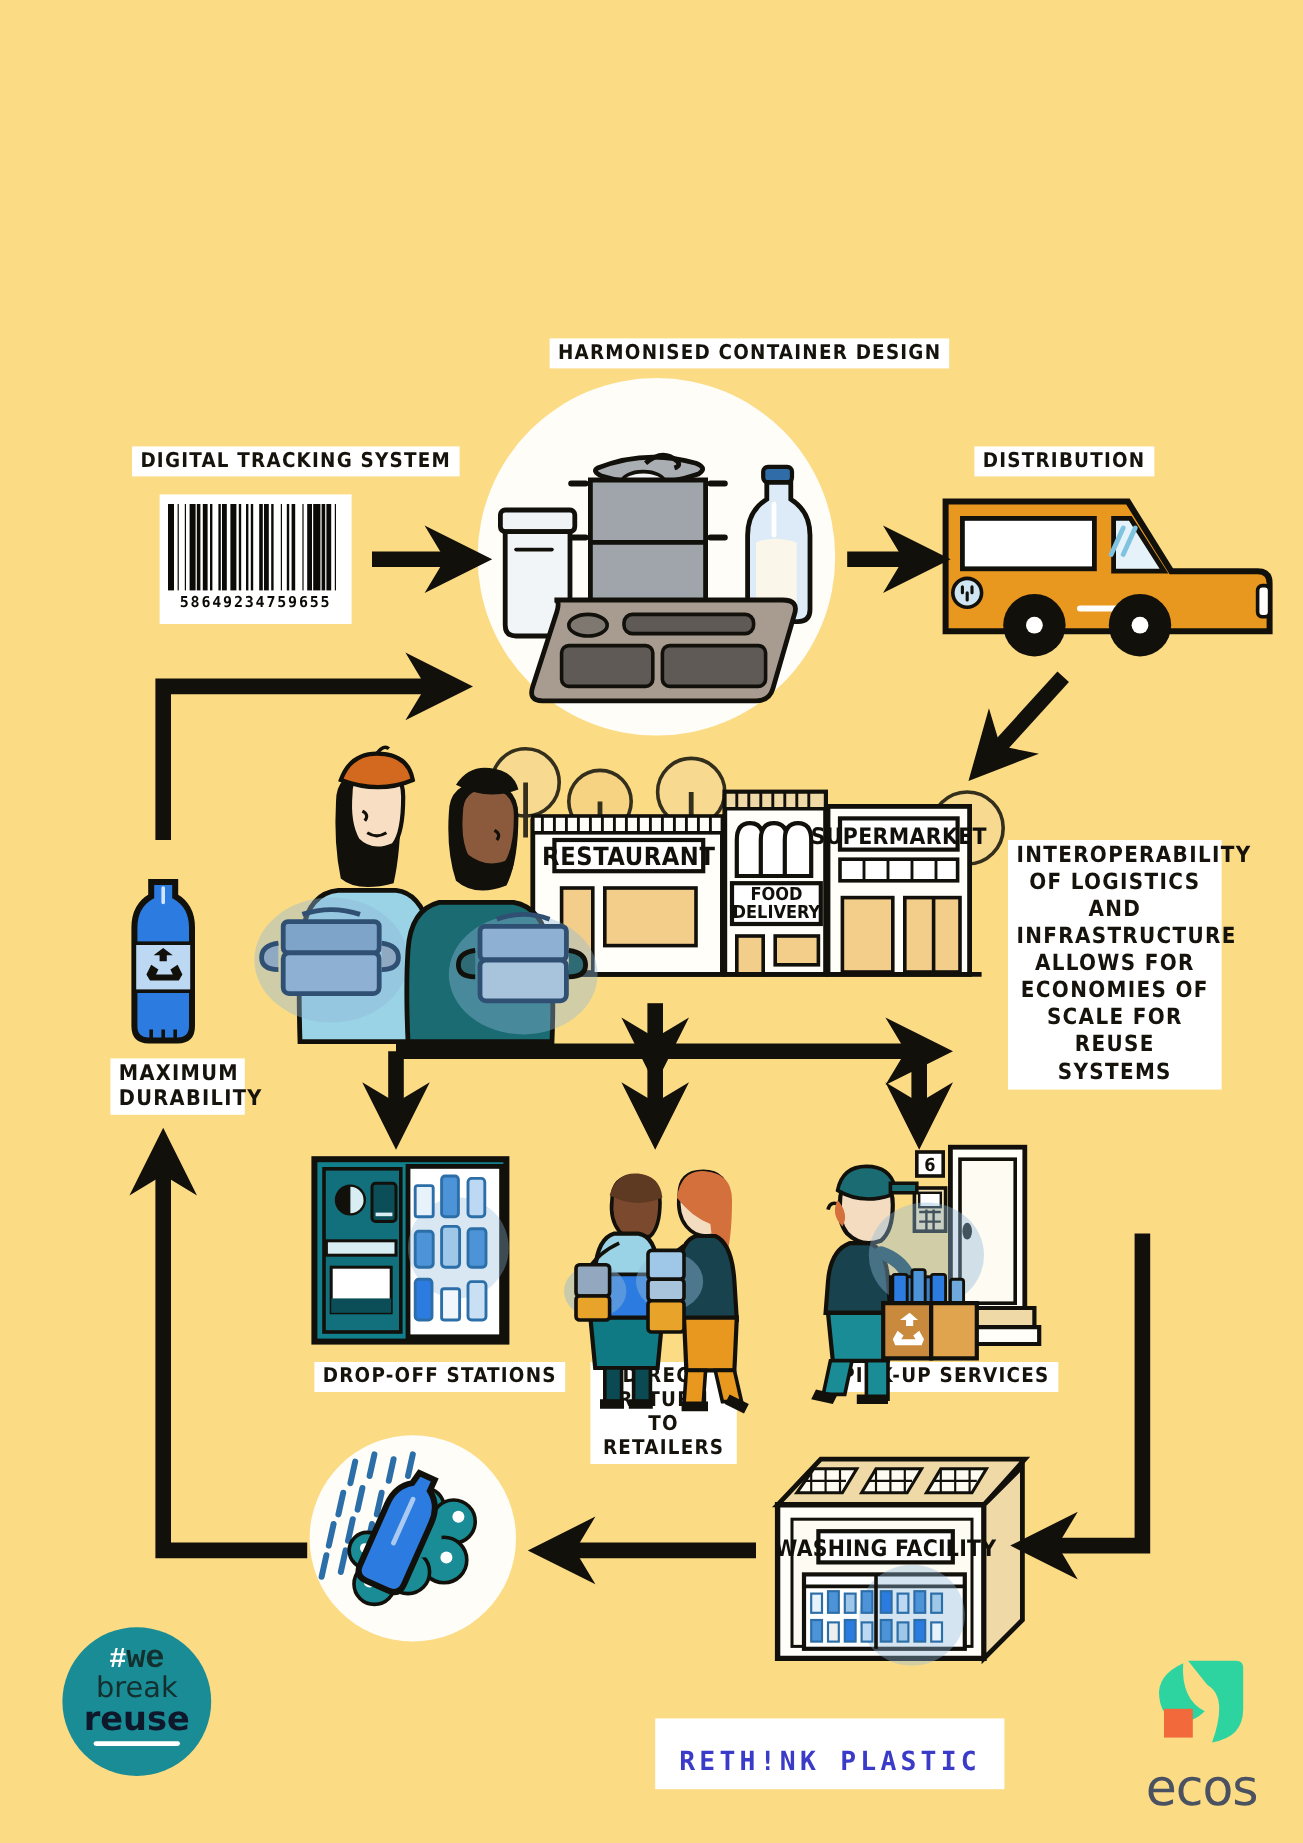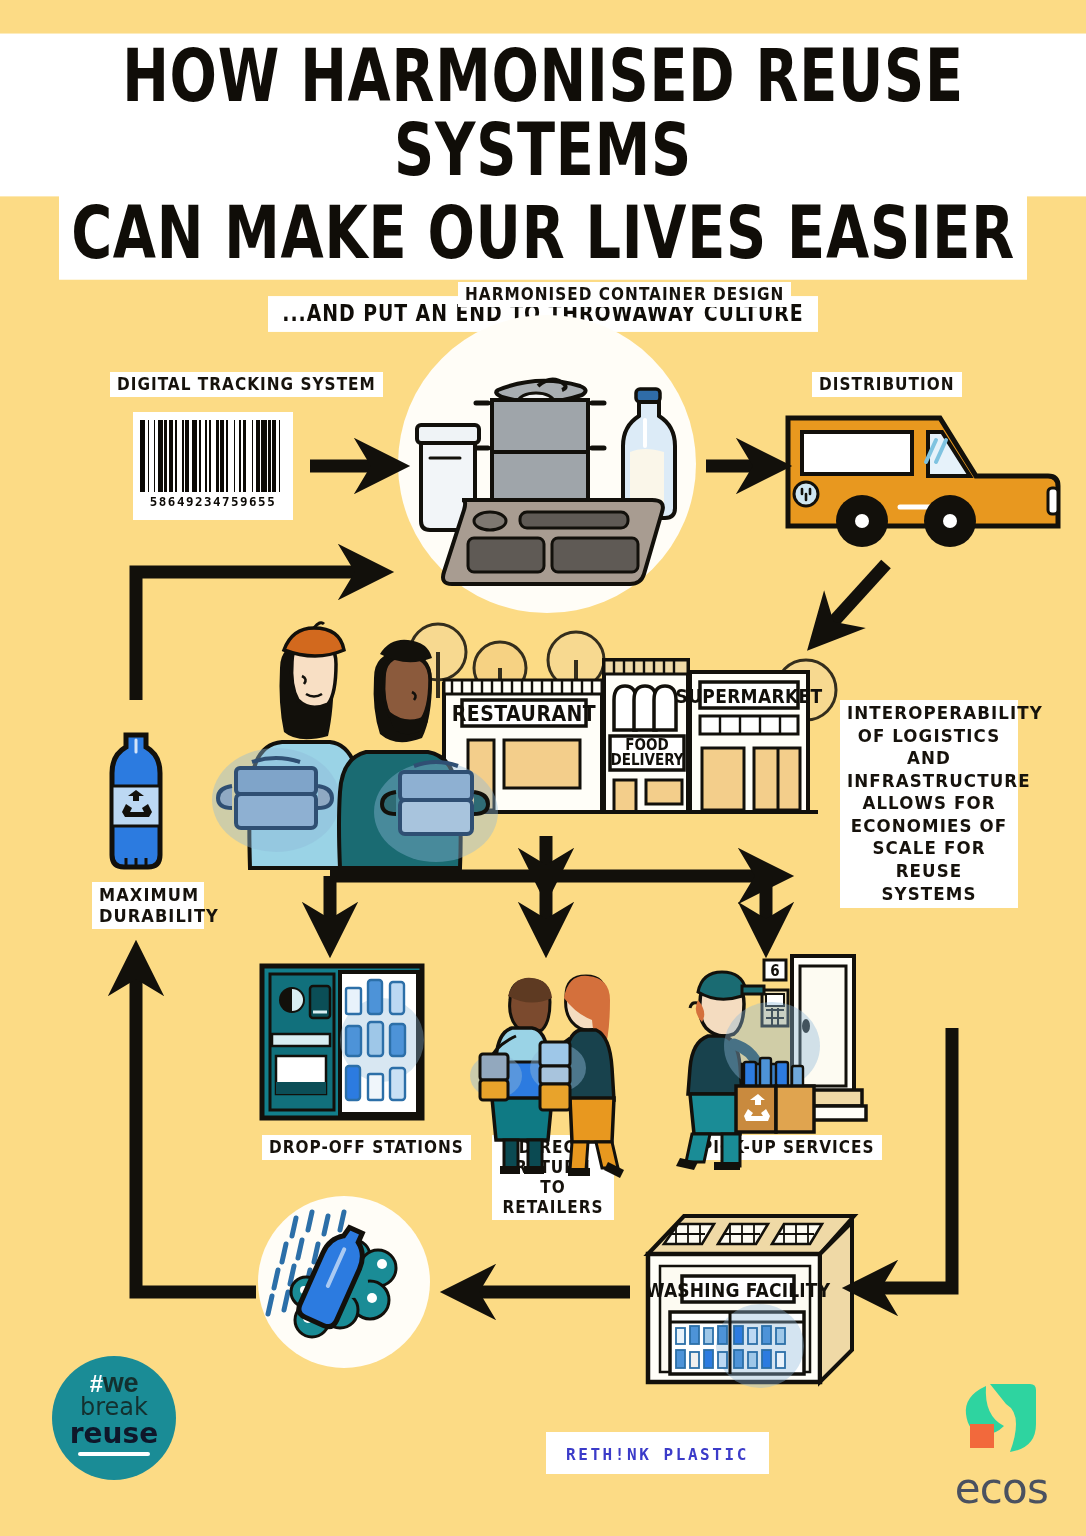--- a/index.html
+++ b/index.html
@@ -113,21 +113,21 @@
   #wcr-badge {
     position: absolute;
     left: 52px; top: 1356px;
     width: 124px; height: 124px;
     border-radius: 50%;
     background: #1A8C96;
     color: #10302f;
     text-align: center;
   }
   #wcr-badge .wline1 {
-    font-family: Liberation Sans, sans-serif;
+    font-family: Liberation Mono, monospace;
     font-weight: 700;
     font-size: 27px;
     color: #13302f;
     margin-top: 12px;
     letter-spacing: -0.01em;
   }
   #wcr-badge .wline1 .hash { color: #fff; font-size: 24px; }
   #wcr-badge .wline2 {
     font-family: "DejaVu Sans", sans-serif;
     font-size: 24px;
@@ -155,24 +155,24 @@
     font-size: 19px;
     color: #6E9FC0;
     letter-spacing: -0.005em;
   }
   #bffp b { color: #1b2b3a; }
 
   #rethink {
     position: absolute;
     left: 546px; top: 1432px;
     background: #fff;
-    padding: 13px 20px 10px;
+    padding: 24px 20px 10px;
     font-family: "DejaVu Sans Mono", monospace;
     font-weight: 700;
-    font-size: 16px;
+    font-size: 22px;
     letter-spacing: 0.16em;
     color: #3B3BC9;
   }
 
   #ecos {
     position: absolute;
     left: 938px; top: 1380px;
     width: 110px; text-align: right;
   }
   #ecos .ecos-word {
@@ -187,25 +187,20 @@
     font-weight: 700;
     fill: #12100b;
     text-transform: uppercase;
   }
 </style>
 </head>
 <body>
 
 <div id="poster">
 
-  <div class="title-wrap">
-    <div class="title-line l1">HOW HARMONISED REUSE SYSTEMS</div><br>
-    <div class="title-line l2">CAN MAKE OUR LIVES EASIER</div><br>
-    <div class="subtitle">...AND PUT AN END TO THROWAWAY CULTURE</div>
-  </div>
 
   <div class="circ" style="left:398px; top:315px; width:298px; height:298px;"></div>
   <div class="circ" style="left:258px; top:1196px; width:172px; height:172px;"></div>
 
   <div class="chip" style="left:110px; top:372px; font-size:17px;">DIGITAL TRACKING SYSTEM</div>
 
   <div class="chip" style="left:418px; top:282px; font-size:17px;margin-left:40px;">HARMONISED CONTAINER DESIGN</div>
 
   <div class="chip" style="left:812px; top:372px; font-size:17px;">DISTRIBUTION</div>
 

